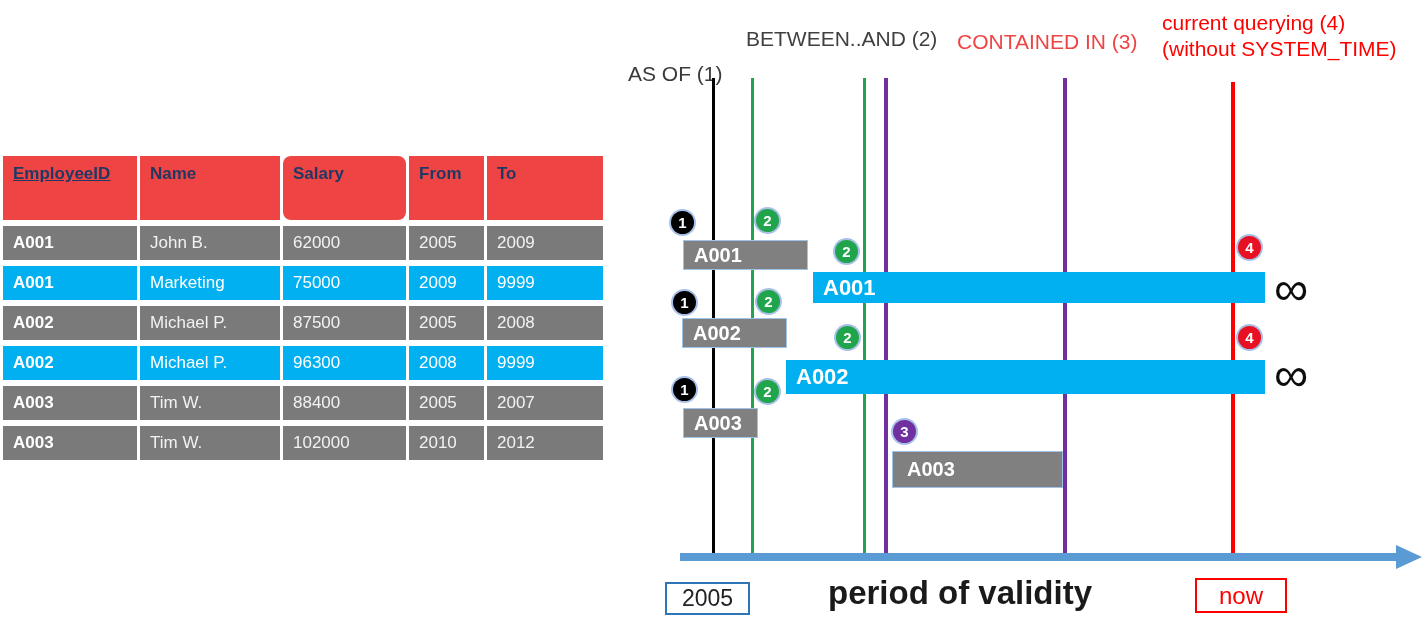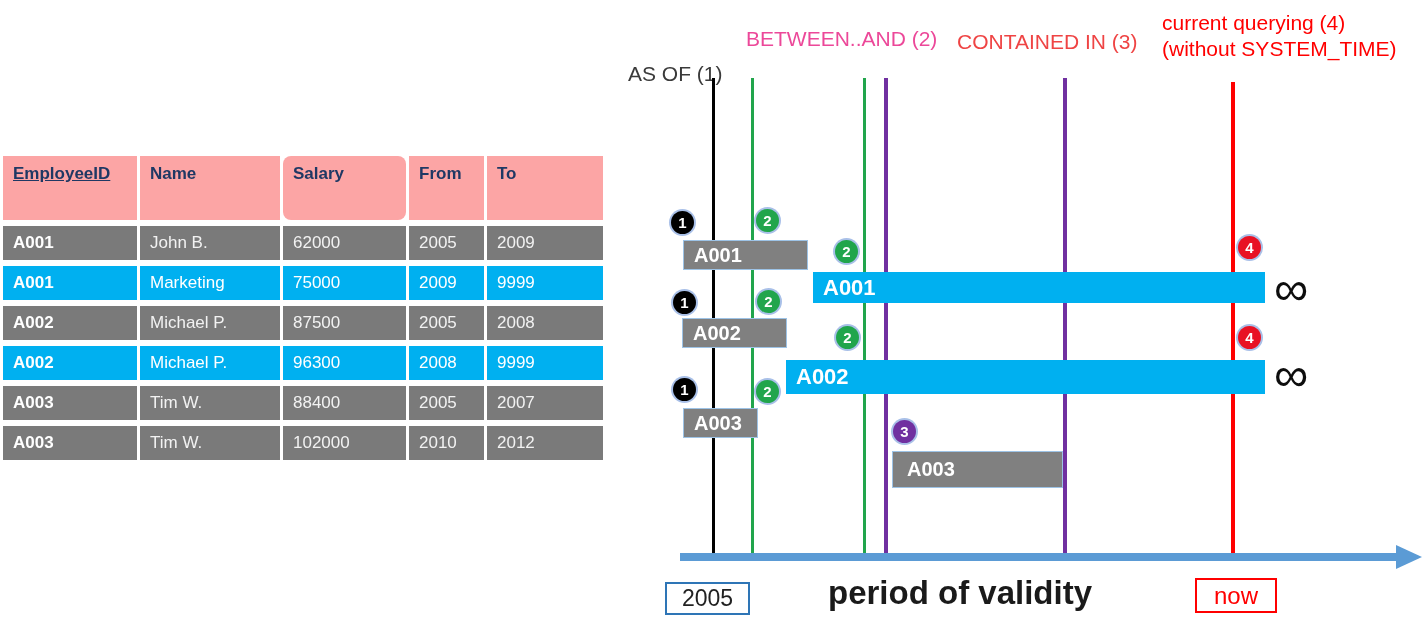--- a/index.html
+++ b/index.html
@@ -2,28 +2,28 @@
 <html><head>
 <meta charset="utf-8">
 <style>
   html,body{margin:0;padding:0;background:#fff;}
   .stage{position:relative;width:1428px;height:637px;background:#fff;overflow:hidden;
          font-family:"Liberation Sans",sans-serif;}
 
   
   .legend-item{position:absolute;font-size:21px;white-space:nowrap;}
   .lg-asof{left:628px;top:27px;color:#3a3a3a;margin-top:35px;}
-  .lg-between{left:746px;top:27px;color:#ec4899;}
+  .lg-between{left:746px;top:27px;color:#404040;}
   .lg-contained{left:957px;top:30px;color:#ef4444;}
   .lg-current{left:1162px;top:10px;color:#FF0000;line-height:1.22;}
 
   
   table.emp{position:absolute;left:0px;top:150px;border-collapse:separate;
             border-spacing:3px 6px;}
-  table.emp th{width:auto;background:#fca5a5;color:#1F3864;font-size:17px;font-weight:bold;
+  table.emp th{width:auto;background:#ef4444;color:#1F3864;font-size:17px;font-weight:bold;
                text-align:left;vertical-align:top;padding:8px 0 0 10px;height:56px;}
   table.emp th.c0{width:124px;} table.emp th.c1{width:130px;} table.emp th.c2{width:113px;border-radius:8px;}
   table.emp th.c3{width:65px;}  table.emp th.c4{width:106px;}
   table.emp th .u{text-decoration:underline;}
   table.emp td{background:#7A7A7A;color:#F2F2F2;font-size:17px;height:34px;
                padding:0 0 0 10px;vertical-align:middle;}
   table.emp tr.hl td{background:#00B0F0;color:#fff;}
   table.emp td.b{font-weight:bold;color:#fff;}
 
   
@@ -65,21 +65,21 @@
   .axis-bar{position:absolute;left:680px;top:553px;width:718px;height:8px;background:#5B9BD5;}
   .axis-arrow{position:absolute;left:1396px;top:545px;width:0;height:0;
               border-left:26px solid #5B9BD5;border-top:12px solid transparent;
               border-bottom:12px solid transparent;}
 
   
   .box-2005{position:absolute;left:665px;top:582px;width:85px;height:33px;border:2px solid #2E75B6;
             color:#222;font-size:23px;display:flex;align-items:center;justify-content:center;box-sizing:border-box;}
   .axis-title{position:absolute;left:790px;top:574px;width:340px;text-align:center;
               color:#1a1a1a;font-size:33px;font-weight:bold;}
-  .box-now{position:absolute;left:1195px;top:578px;width:82px;height:35px;border:2px solid #FF0000;
+  .box-now{position:absolute;left:1195px;top:578px;width:92px;height:35px;border:2px solid #FF0000;
            color:#FF0000;font-size:24px;display:flex;align-items:center;justify-content:center;box-sizing:border-box;}
 </style>
 </head>
 <body>
 
 <div class="stage">
 
   <div class="legend-item lg-asof">AS OF (1)</div>
   <div class="legend-item lg-between">BETWEEN..AND (2)</div>
   <div class="legend-item lg-contained">CONTAINED IN (3)</div>

